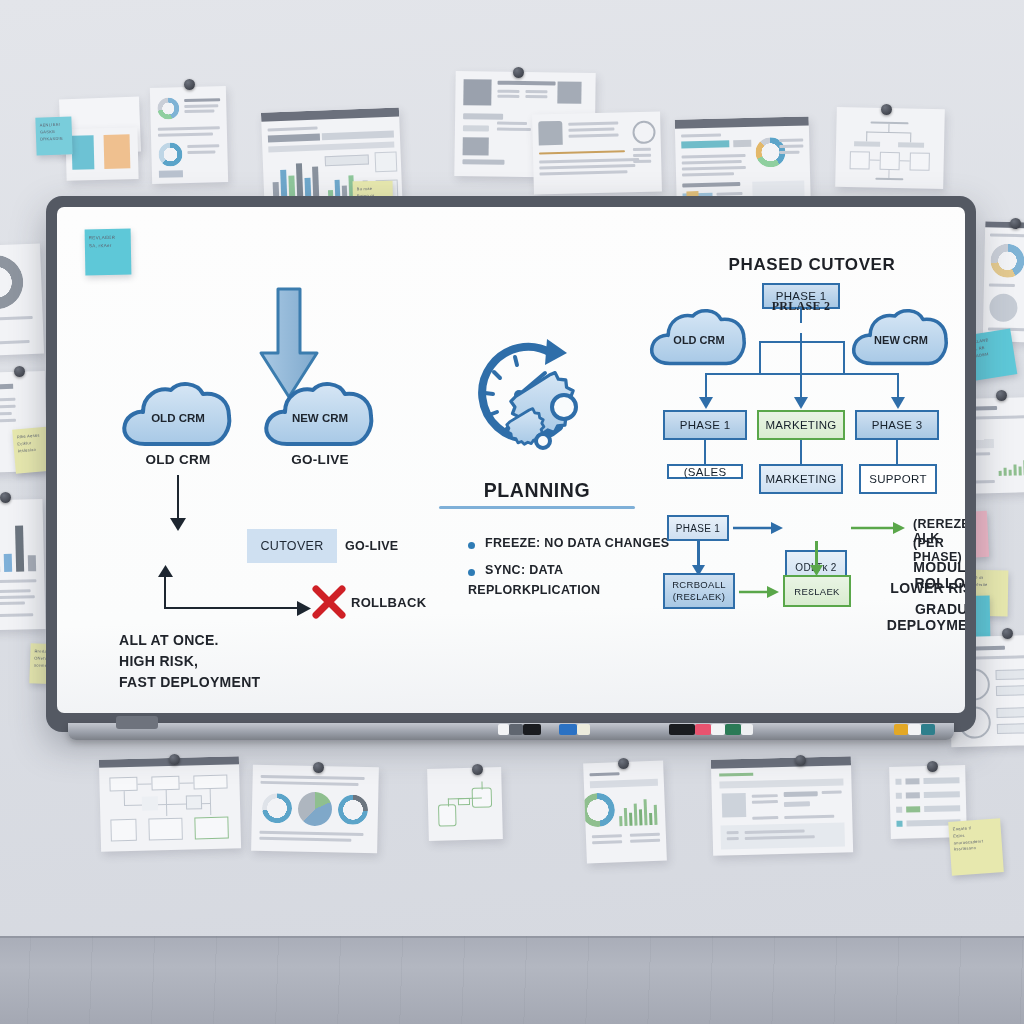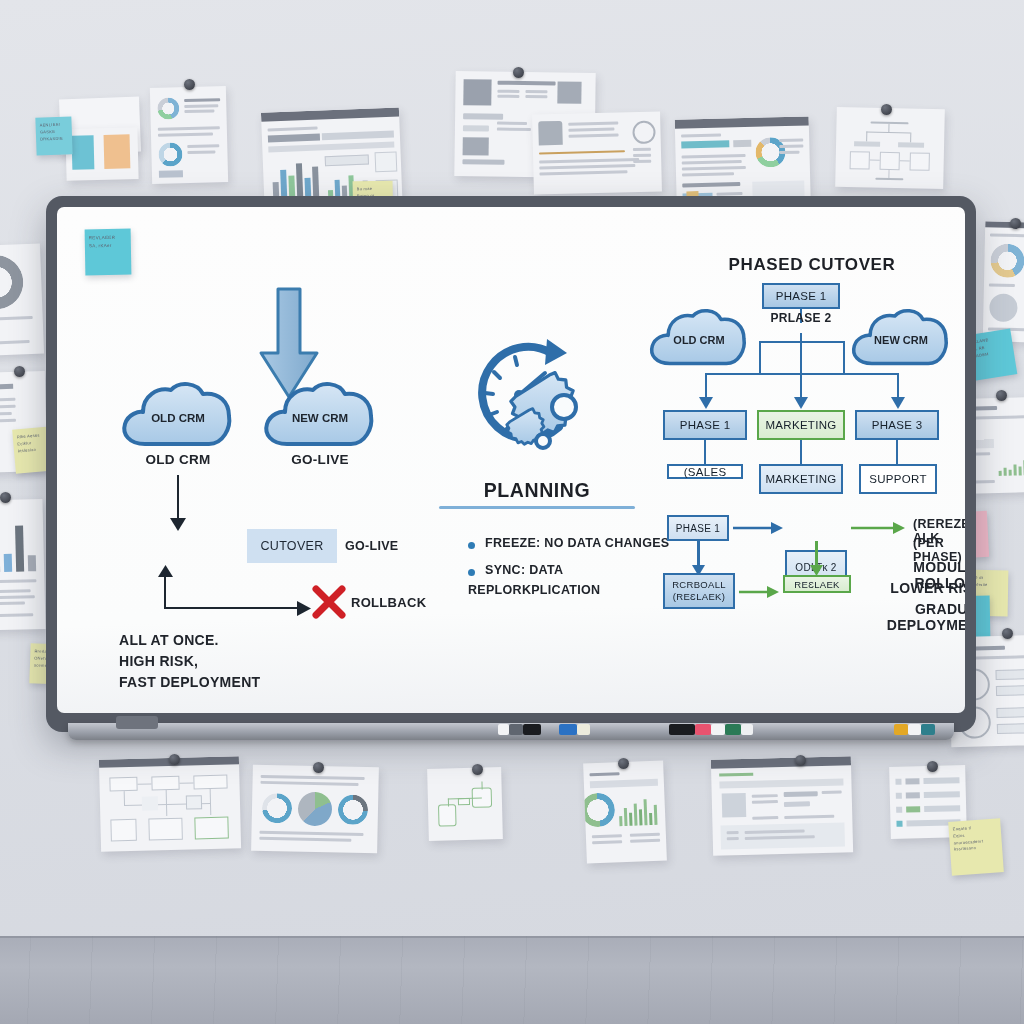--- a/index.html
+++ b/index.html
@@ -509,21 +509,21 @@
       <div class="bullet" style="left:411px;top:362px;"></div>
       <div class="bd lbl" style="left:428px;top:356px;font-size:12.5px;font-weight:bold;">SYNC: DATA</div>
       <div class="bd lbl" style="left:411px;top:376px;font-size:12.5px;font-weight:bold;">REPLORKPLICATION</div>
 
       <div class="bd ttl" style="left:620px;top:48px;width:270px;text-align:center;font-size:17px;">PHASED CUTOVER</div>
 
       <div class="box blue" style="left:705px;top:76px;width:78px;height:26px;font-size:11.5px;">
         <span>PHASE 1</span>
       </div>
       <div class="ln bl" style="left:743px;top:102px;width:2px;height:14px;"></div>
-      <div class="bd lbl" style="left:690px;top:104px;width:108px;text-align:center;font-size:12px;font-weight:bold;">PRLASE 2</div>
+      <div class="bd lbl" style="left:690px;top:92px;width:108px;text-align:center;font-size:12px;font-weight:bold;font-family:Liberation Serif, serif;">PRLASE 2</div>
 
       <svg class="bd" style="left:590px;top:100px;" width="104" height="62" viewBox="0 0 118 70">
         <path d="M26,64 C10,64 3,54 6,44 C9,34 20,31 24,32 C24,16 38,7 52,10 C60,1 78,2 84,14
                  C100,12 110,22 110,36 C112,48 104,64 90,64 Z" fill="url(#cg1)" stroke="#2f6ea9" stroke-width="4" stroke-linejoin="round"></path>
       </svg>
       <div class="bd" style="left:590px;top:127px;width:104px;text-align:center;font-size:11px;font-weight:bold;color:#1d242d;">OLD CRM</div>
 
       <svg class="bd" style="left:792px;top:100px;" width="104" height="62" viewBox="0 0 118 70">
         <path d="M26,64 C10,64 3,54 6,44 C9,34 20,31 24,32 C24,16 38,7 52,10 C60,1 78,2 84,14
                  C100,12 110,22 110,36 C112,48 104,64 90,64 Z" fill="url(#cg1)" stroke="#2f6ea9" stroke-width="4" stroke-linejoin="round"></path>
@@ -599,21 +599,21 @@
         </svg>
 
       <div class="box blue" style="left:606px;top:366px;width:72px;height:36px;flex-direction:column;font-size:9.5px;line-height:1.3;">
         <span>RCRBOALL</span>
         <span>(REƐLAEK)</span>
       </div>
       <svg class="bd" style="left:682px;top:378px;" width="40" height="14" viewBox="0 0 40 14">
         <line x1="0" y1="7" x2="30" y2="7" stroke="#5aa74a" stroke-width="2.5"></line>
         <path d="M40,7 L28,13 L28,1 Z" fill="#5aa74a"></path>
       </svg>
-      <div class="box green" style="left:726px;top:368px;width:68px;height:18px;font-size:9.5px;">
+      <div class="box green" style="left:726px;top:368px;width:68px;height:32px;font-size:9.5px;">
         <span>REƐLAEK</span>
       </div>
 
       <div class="bd lbl" style="left:800px;top:352px;font-size:14px;font-weight:bold;text-align:right;width:130px;">MODULAR ROLLOUT.</div>
       <div class="bd lbl" style="left:800px;top:373px;font-size:14px;font-weight:bold;text-align:right;width:130px;">LOWER RISK,</div>
       <div class="bd lbl" style="left:760px;top:394px;font-size:14px;font-weight:bold;text-align:right;width:170px;">GRADUAL DEPLOYMENT</div>
 
     </div>
 
     <div id="tray">

